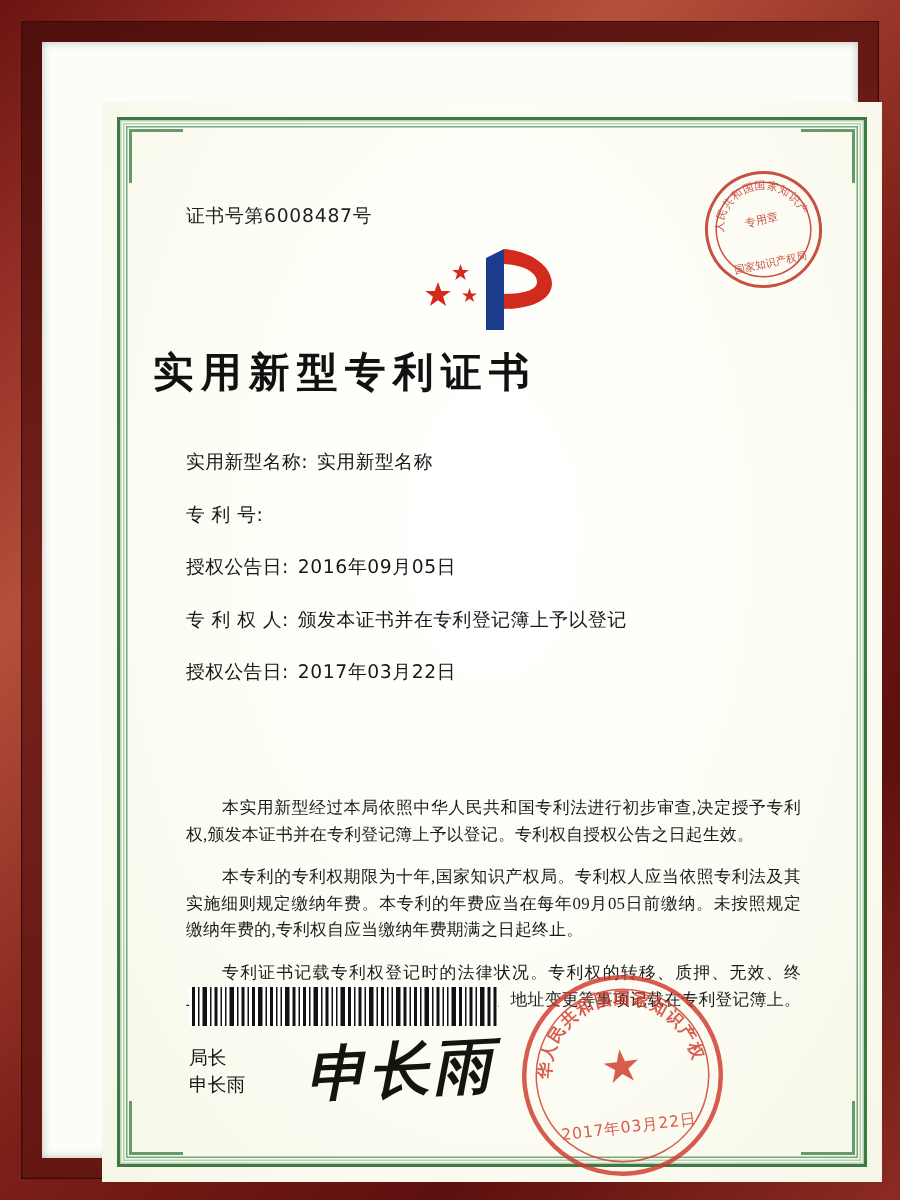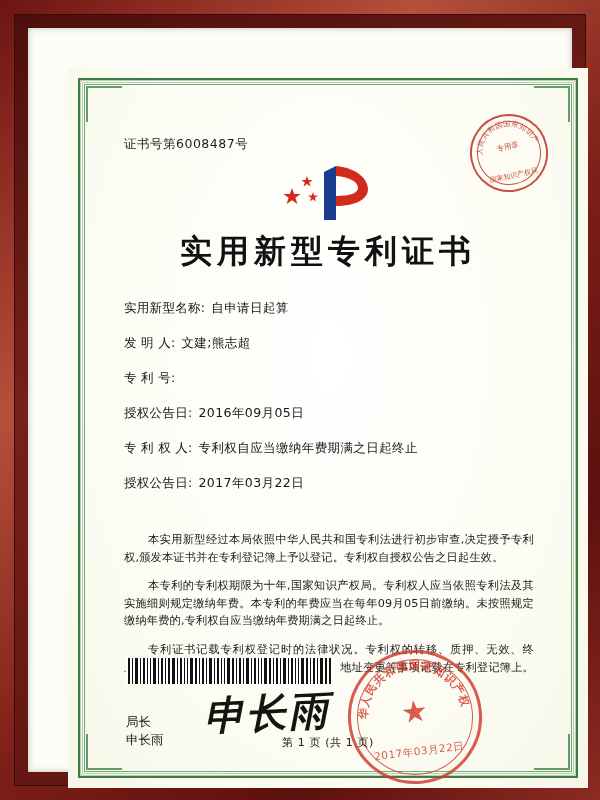--- a/index.html
+++ b/index.html
@@ -143,22 +143,21 @@
     position: absolute;
     left: 0; right: 0; top: 62px;
     height: 62px;
   }
   #logo svg { display: block; margin: 0 auto; }
 
   
   #title {
     position: absolute;
     left: 0; right: 0; top: 128px;
-    text-align: center;
-    font-size: 32px;
+    font-size: 27px;
     font-weight: bold;
     letter-spacing: 5px;
     color: #111;
     font-family: "DejaVu Sans", "Liberation Sans", sans-serif;
   }
 
   
   #fields {
     position: absolute;
     left: 22px; right: 38px; top: 198px;
@@ -185,20 +184,21 @@
     left: 22px; right: 20px; top: 418px;
   }
   .para {
     font-size: 11.2px;
     line-height: 17.5px;
     color: #1a1a1a;
     text-indent: 24px;
     text-align: justify;
     margin-bottom: 5px;
     letter-spacing: 0.2px;
+    font-family: Liberation Serif, serif;
   }
 
   
   #barcode {
     position: absolute;
     left: 24px; top: 556px;
     width: 206px; height: 26px;
   }
   #barcode svg { display:block; }
 
@@ -208,21 +208,20 @@
     left: 24px; top: 592px;
     width: 300px;
     height: 60px;
   }
   #sig-labels {
     position: absolute;
     left: 0; top: 2px;
     font-size: 12.5px;
     line-height: 18px;
     color: #141414;
-    margin-top: 17px;
   }
   #signature {
     position: absolute;
     left: 78px; top: -8px;
     font-family: "DejaVu Serif", "Liberation Serif", serif;
     font-size: 40px;
     font-style: italic;
     font-weight: bold;
     color: #15150f;
     letter-spacing: 2px;
@@ -328,36 +327,32 @@
             <path d="M44 8 L56 2 L56 56 L44 56 Z" fill="#1b3c8c"></path>
             <path d="M56 2 C 78 4, 88 16, 88 25 C 88 36, 74 42, 56 42 L56 32 C 70 32, 78 29, 78 24 C 78 18, 70 13, 56 12 Z" fill="#d22b1e"></path>
           </svg>
         </div>
 
         <div id="title">实用新型专利证书</div>
 
         <div id="fields">
           <div class="field-row">
             <span class="field-label">实用新型名称:</span>
-            <span class="field-value">自申请日起算</span>
-          </div>
-          <div class="field-row">
-            <span class="field-label">发 明 人:</span>
-            <span class="field-value">文建;熊志超</span>
+            <span class="field-value">实用新型名称</span>
           </div>
           <div class="field-row">
             <span class="field-label">专 利 号:</span>
           </div>
           <div class="field-row">
             <span class="field-label">授权公告日:</span>
             <span class="field-value">2016年09月05日</span>
           </div>
           <div class="field-row">
             <span class="field-label">专 利 权 人:</span>
-            <span class="field-value">专利权自应当缴纳年费期满之日起终止</span>
+            <span class="field-value">颁发本证书并在专利登记簿上予以登记</span>
           </div>
           <div class="field-row">
             <span class="field-label">授权公告日:</span>
             <span class="field-value">2017年03月22日</span>
           </div>
         </div>
 
         <div id="paragraphs">
           <p class="para">本实用新型经过本局依照中华人民共和国专利法进行初步审查,决定授予专利权,颁发本证书并在专利登记簿上予以登记。专利权自授权公告之日起生效。</p>
           <p class="para">本专利的专利权期限为十年,国家知识产权局。专利权人应当依照专利法及其实施细则规定缴纳年费。本专利的年费应当在每年09月05日前缴纳。未按照规定缴纳年费的,专利权自应当缴纳年费期满之日起终止。</p>
@@ -440,18 +435,17 @@
           <svg class="arc" viewBox="0 0 128 128">
             <defs>
               <path id="bsarc" d="M 16,64 A 48,48 0 0 1 112,64"></path>
             </defs>
             <text><textPath href="#bsarc" startOffset="50%" text-anchor="middle">中华人民共和国国家知识产权局</textPath></text>
           </svg>
           <div class="star">★</div>
           <div class="seal-date">2017年03月22日</div>
         </div>
 
-        <div id="footer">第 1 页 (共 1 页)</div>
 
       </div>
     </div>
   </div>
 </div>
 
 </body></html>

